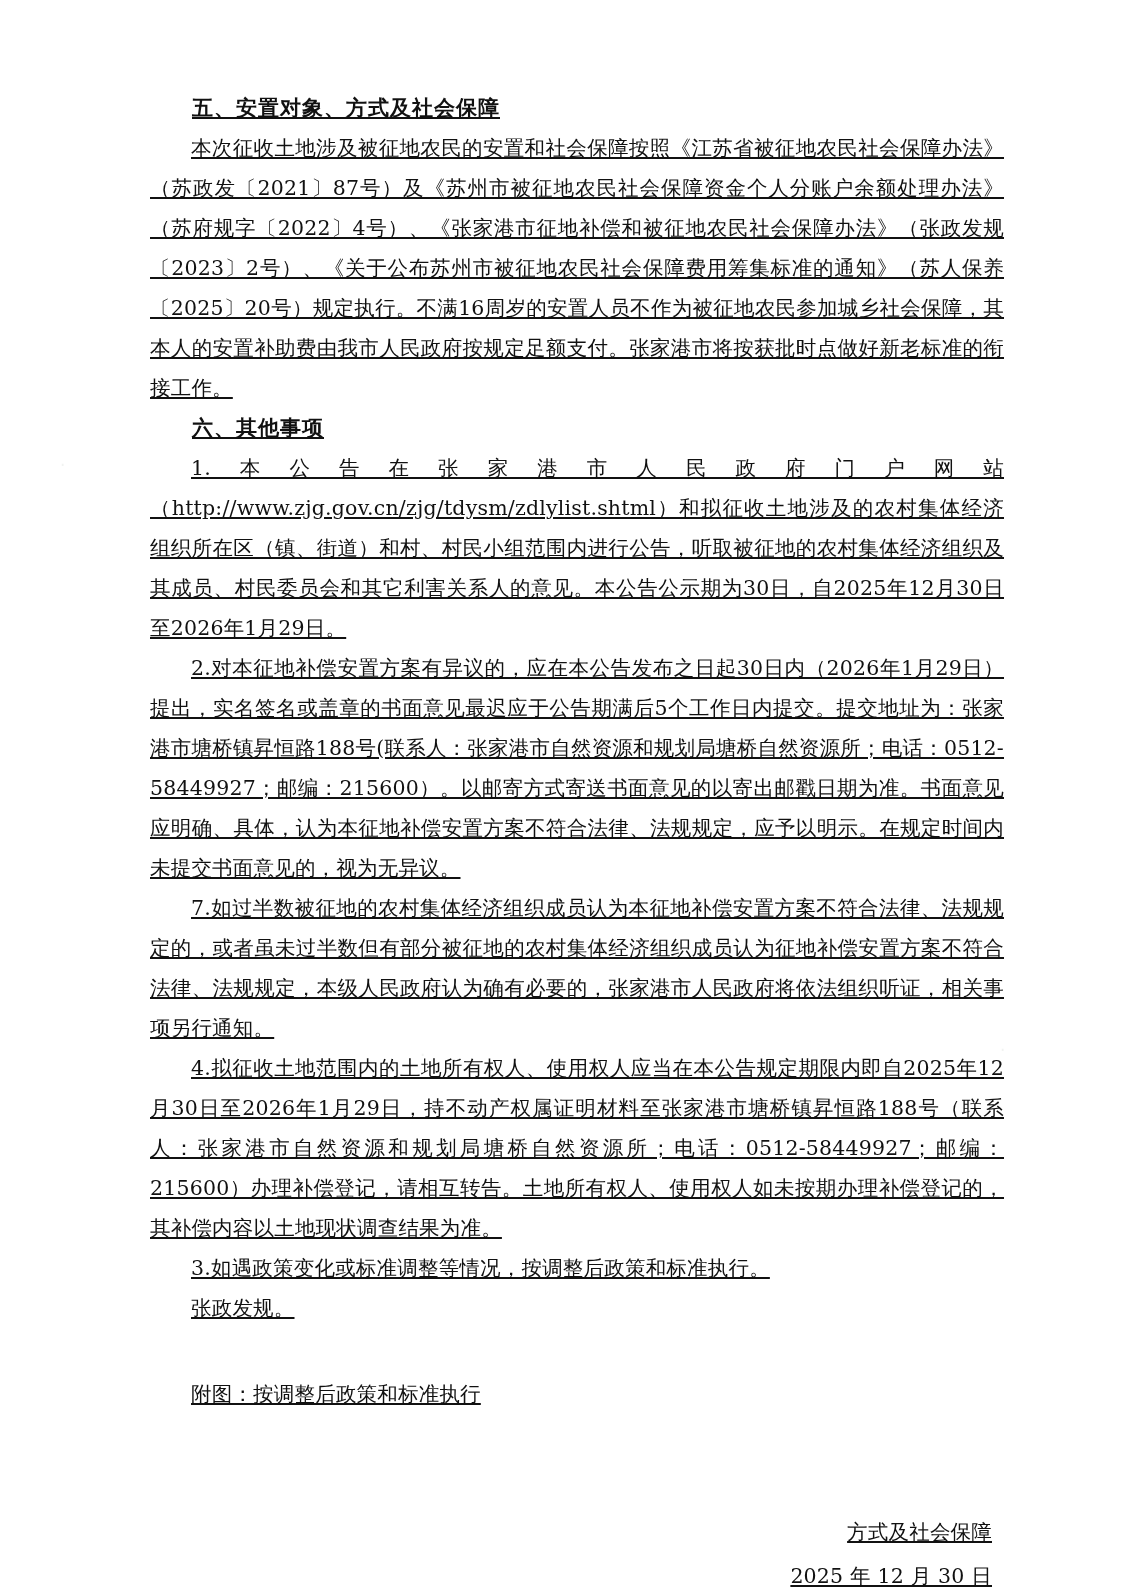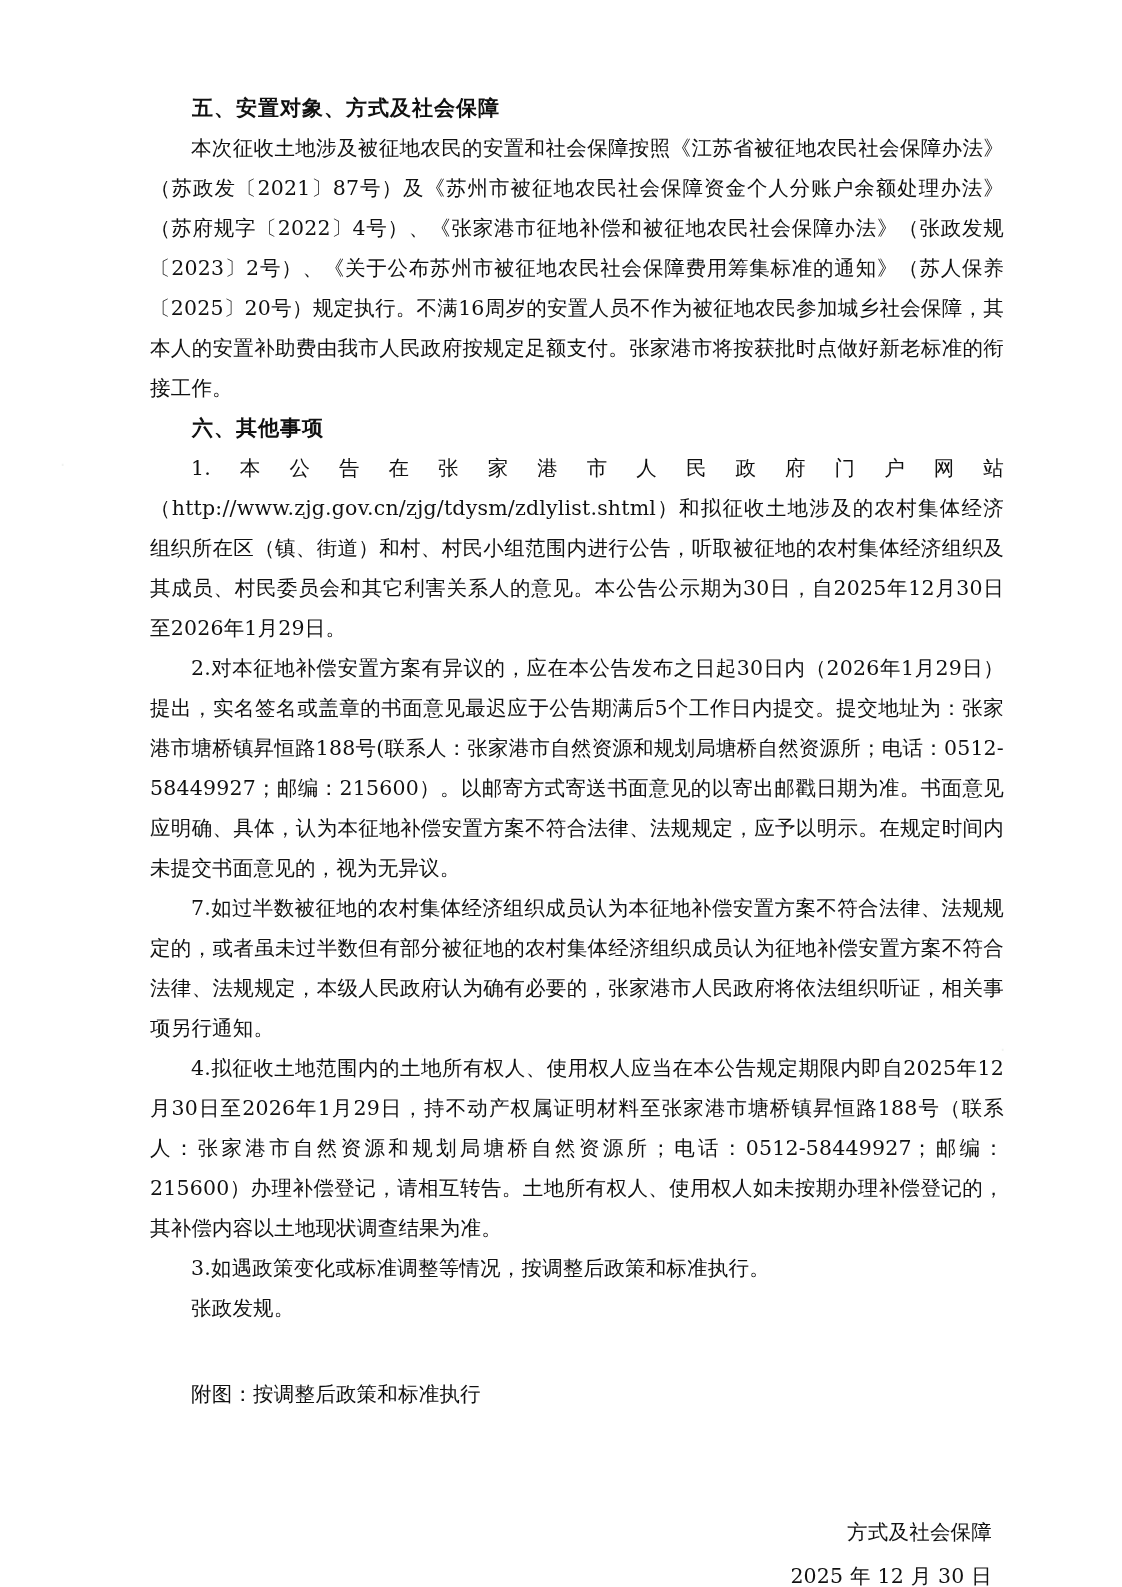--- a/index.html
+++ b/index.html
@@ -16,20 +16,21 @@
     overflow: hidden;
   }
   .page {
     position: absolute;
     left: 0;
     top: 0;
     width: 1122px;
     height: 1587px;
     box-sizing: border-box;
     padding: 88px 118px 28px 150px;
+    text-decoration: underline;
   }
   .doc-body {
     font-size: 20.5px;
     line-height: 40px;
     text-align: justify;
     text-justify: inter-ideograph;
     letter-spacing: 0.2px;
   }
   .section-heading {
     font-weight: bold;

